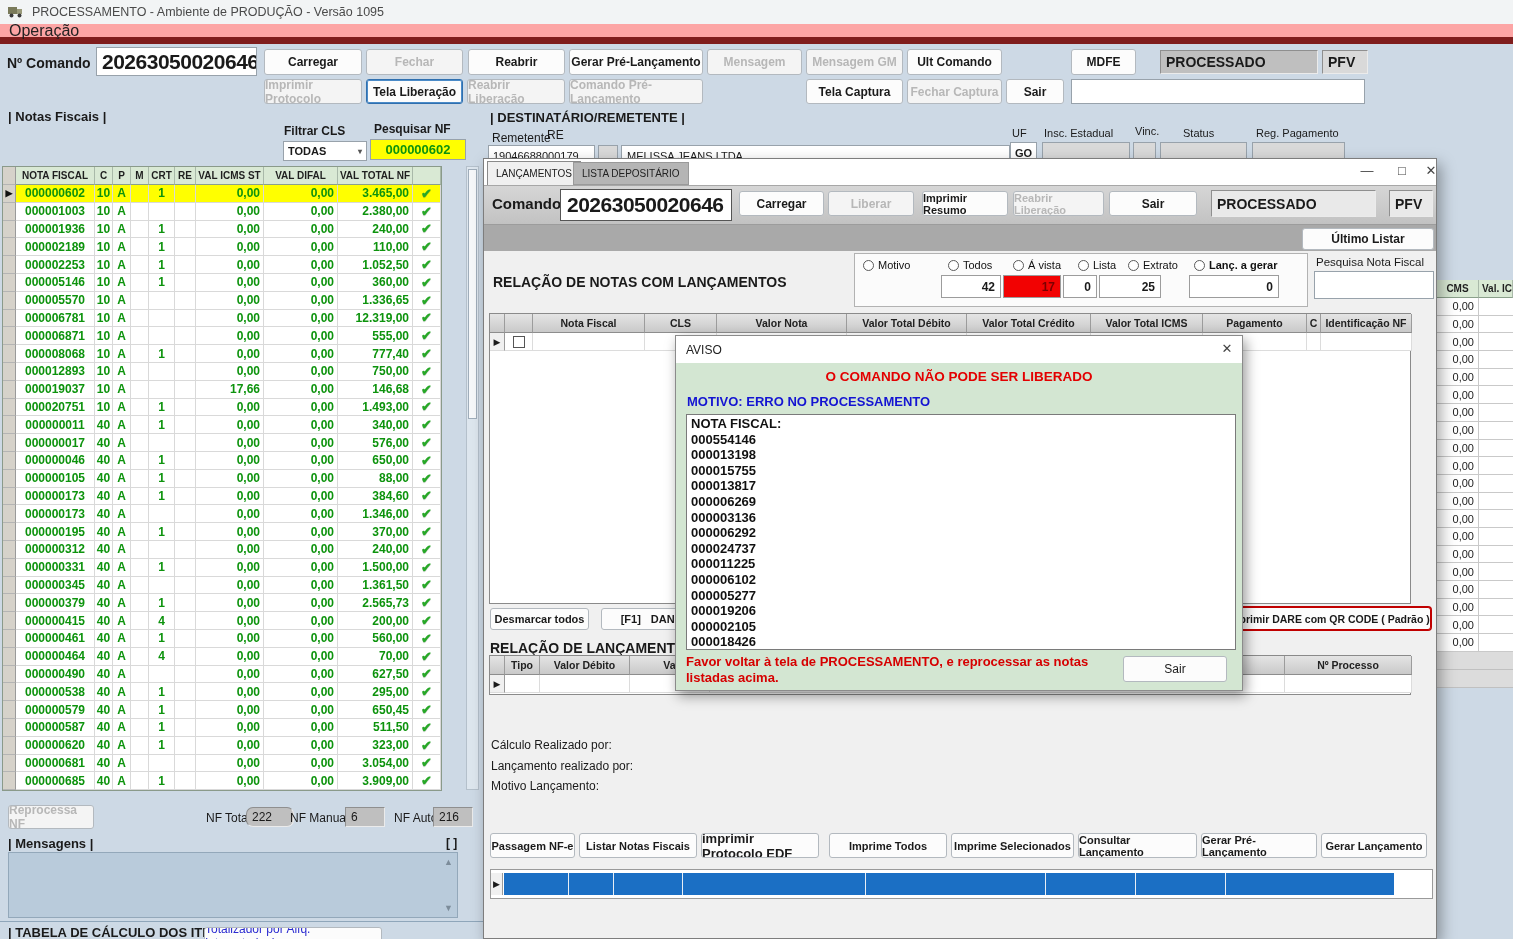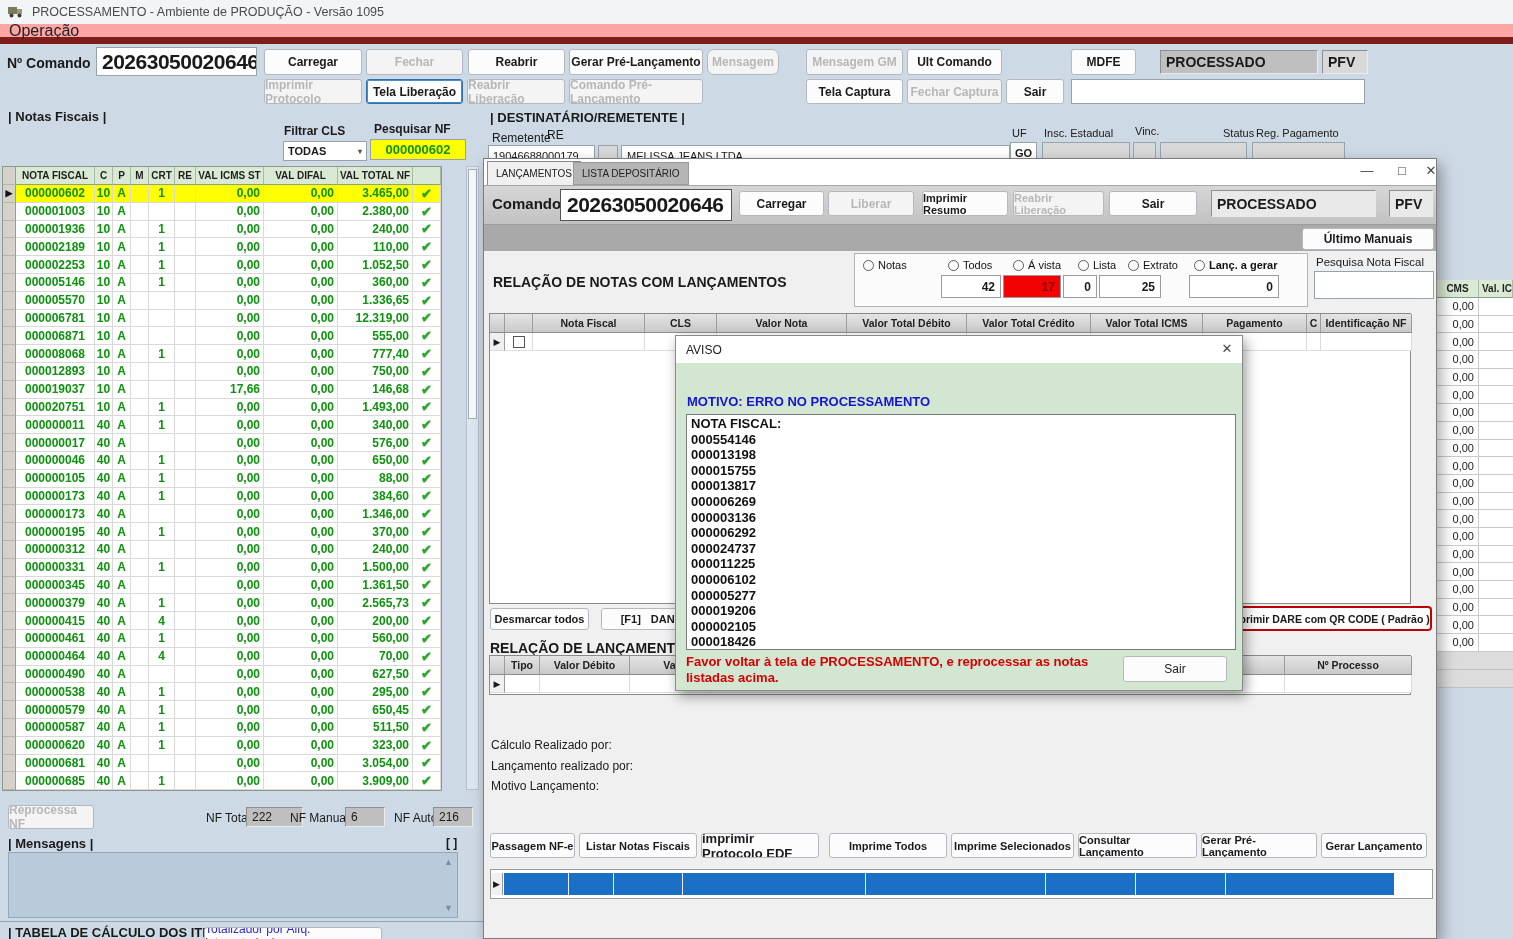--- a/index.html
+++ b/index.html
@@ -105,21 +105,21 @@
     <span>Operação</span>
   </div>
 
   <div class="abs glabel b" style="left:7px;top:55px;font-size:14px;">Nº Comando</div>
   <div class="wfield" style="left:96px;top:47px;width:161px;height:29px;display:flex;align-items:center;padding-left:5px;font-size:21px;font-weight:bold;letter-spacing:-0.5px;">20263050020646</div>
 
   <div class="btn" style="left:264px;top:49px;width:98px;height:26px;">Carregar</div>
   <div class="btn dis" style="left:366px;top:49px;width:97px;height:26px;">Fechar</div>
   <div class="btn" style="left:468px;top:49px;width:97px;height:26px;">Reabrir</div>
   <div class="btn" style="left:569px;top:49px;width:134px;height:26px;">Gerar Pré-Lançamento</div>
-  <div class="btn dis" style="left:707px;top:49px;width:72px;height:26px;border-radius:7px;">Mensagem</div>
+  <div class="btn dis" style="left:707px;top:49px;width:95px;height:26px;">Mensagem</div>
   <div class="btn dis" style="left:806px;top:49px;width:97px;height:26px;">Mensagem GM</div>
   <div class="btn" style="left:907px;top:49px;width:95px;height:26px;">Ult Comando</div>
   <div class="btn" style="left:1071px;top:49px;width:65px;height:26px;">MDFE</div>
   <div class="inset" style="left:1160px;top:50px;width:158px;height:24px;font-size:14px;">PROCESSADO</div>
   <div class="inset" style="left:1322px;top:50px;width:46px;height:24px;font-size:14px;background:#d9d9d9;">PFV</div>
 
   <div class="btn dis" style="left:264px;top:79px;width:98px;height:25px;">Imprimir Protocolo</div>
   <div class="btn foc" style="left:366px;top:79px;width:97px;height:25px;">Tela Liberação</div>
   <div class="btn dis" style="left:467px;top:79px;width:98px;height:25px;">Reabrir Liberação</div>
   <div class="btn dis" style="left:569px;top:79px;width:134px;height:25px;">Comando Pré-Lançamento</div>
@@ -595,21 +595,21 @@
           <div class="c chk">✔</div>
         </div>
       </div>
   </div>
   <div class="sbtrack" style="left:466px;top:166px;width:13px;height:624px;">
     <div class="sbthumb" style="left:1px;top:2px;width:9px;height:250px;"></div>
   </div>
 
   <div class="btn dis" style="left:8px;top:805px;width:86px;height:24px;">Reprocessa NF</div>
   <div class="abs glabel" style="left:206px;top:811px;">NF Total</div>
-  <div class="inset" style="left:246px;top:807px;width:57px;height:20px;font-size:12px;font-weight:normal;">222</div>
+  <div class="inset" style="left:246px;top:807px;width:48px;height:20px;font-size:12px;font-weight:normal;border-radius:7px;">222</div>
   <div class="abs glabel" style="left:290px;top:811px;">NF Manuais</div>
   <div class="inset" style="left:345px;top:807px;width:40px;height:20px;font-size:12px;font-weight:normal;">6</div>
   <div class="abs glabel" style="left:394px;top:811px;">NF Auto.</div>
   <div class="inset" style="left:433px;top:807px;width:40px;height:20px;font-size:12px;font-weight:normal;">216</div>
 
   <div class="abs glabel b" style="left:8px;top:836px;font-size:13px;">| Mensagens |</div>
   <div class="abs glabel b" style="left:446px;top:836px;">[ ]</div>
   <div class="abs msgbox">
     <span class="sarrow" style="right:4px;top:4px;">▲</span>
     <span class="sarrow" style="right:4px;bottom:4px;">▼</span>
@@ -621,21 +621,21 @@
 
   <div class="abs glabel b" style="left:490px;top:110px;font-size:13px;">| DESTINATÁRIO/REMETENTE |</div>
   <div class="abs glabel" style="left:492px;top:131px;">Remetente</div>
   <div class="abs glabel" style="left:547px;top:128px;">RE</div>
   <div class="wfield" style="left:488px;top:145px;width:107px;height:22px;display:flex;align-items:center;padding-left:4px;font-size:11px;">19046688000179</div>
   <div class="wfield" style="left:598px;top:145px;width:20px;height:22px;background:#d9d9d9;"></div>
   <div class="wfield" style="left:621px;top:145px;width:389px;height:22px;display:flex;align-items:center;padding-left:5px;font-size:11px;">MELISSA JEANS LTDA</div>
   <div class="abs glabel" style="left:1012px;top:127px;font-size:11px;">UF</div>
   <div class="abs glabel" style="left:1044px;top:127px;font-size:11px;">Insc. Estadual</div>
   <div class="abs glabel" style="left:1135px;top:125px;font-size:11px;">Vinc.</div>
-  <div class="abs glabel" style="left:1183px;top:127px;font-size:11px;margin-left:40px;">Status</div>
+  <div class="abs glabel" style="left:1183px;top:127px;font-size:11px;">Status</div>
   <div class="abs glabel" style="left:1256px;top:127px;font-size:11px;">Reg. Pagamento</div>
   <div class="wfield" style="left:1010px;top:142px;width:27px;height:22px;display:flex;align-items:center;padding-left:4px;font-size:11px;font-weight:bold;">GO</div>
   <div class="wfield" style="left:1042px;top:142px;width:88px;height:22px;background:#d9d9d9;"></div>
   <div class="wfield" style="left:1133px;top:142px;width:23px;height:22px;background:#d9d9d9;"></div>
   <div class="wfield" style="left:1160px;top:142px;width:87px;height:22px;background:#d9d9d9;"></div>
   <div class="wfield" style="left:1252px;top:142px;width:93px;height:22px;background:#d9d9d9;"></div>
 
   <div class="abs" style="left:1437px;top:280px;width:76px;">
     <div style="display:grid;grid-template-columns:42px 34px;height:18px;">
       <div class="c hc" style="font-size:10px;">CMS</div>
@@ -748,21 +748,21 @@
     <div class="btn dis" style="left:344px;top:32px;width:86px;height:25px;">Liberar</div>
     <div class="btn" style="left:438px;top:32px;width:86px;height:25px;font-size:11px;">Imprimir Resumo</div>
     <div class="btn dis" style="left:529px;top:32px;width:91px;height:25px;font-size:11px;">Reabrir Liberação</div>
     <div class="btn" style="left:625px;top:32px;width:88px;height:25px;">Sair</div>
     <div class="inset" style="left:727px;top:31px;width:165px;height:27px;font-size:14px;background:#e9e9e9;">PROCESSADO</div>
     <div class="inset" style="left:905px;top:31px;width:44px;height:27px;font-size:14px;background:#e9e9e9;">PFV</div>
 
     <div class="abs tabstrip"></div>
     <div class="tab active" style="left:3px;">LANÇAMENTOS</div>
     <div class="tab idle" style="left:89px;">LISTA DEPOSITÁRIO</div>
-    <div class="btn" style="left:818px;top:69px;width:132px;height:22px;">Último Manuais</div>
+    <div class="btn" style="left:818px;top:69px;width:132px;height:22px;">Último Listar</div>
 
     <div class="abs" style="left:370px;top:94px;width:454px;height:54px;background:#fbfbfb;border:1px solid #b2b2b2;"></div>
     <div id="radio-layer"></div>
     <div id="count-layer"></div>
     <div class="abs glabel" style="left:832px;top:97px;font-size:11.5px;">Pesquisa Nota Fiscal</div>
     <div class="wfield" style="left:830px;top:112px;width:120px;height:28px;"></div>
 
     <div class="abs glabel b" style="left:9px;top:115px;font-size:14px;">RELAÇÃO DE NOTAS COM LANÇAMENTOS</div>
 
     <div class="abs" style="left:5px;top:154px;width:922px;height:291px;background:#fff;border:1px solid #8a8a8a;">
@@ -846,21 +846,21 @@
           <div class="vsep" style="left: 109px; top: 0px; height: 22px;"></div>
           <div class="vsep" style="left: 178px; top: 0px; height: 22px;"></div>
           <div class="vsep" style="left: 361px; top: 0px; height: 22px;"></div>
           <div class="vsep" style="left: 541px; top: 0px; height: 22px;"></div>
           <div class="vsep" style="left: 631px; top: 0px; height: 22px;"></div>
           <div class="vsep" style="left: 721px; top: 0px; height: 22px;"></div>
         </div>
     </div>
   <div class="ritem" style="left: 379px;">
         <div class="radio"></div>
-        <div class="" style="display: inline;">Notas</div>
+        <div class="" style="display: inline;">Motivo</div>
       </div>
       <div class="ritem" style="left: 464px;">
         <div class="radio"></div>
         <div class="" style="display: inline;">Todos</div>
       </div>
       <div class="ritem" style="left: 529px;">
         <div class="radio"></div>
         <div class="" style="display: inline;">Á vista</div>
       </div>
       <div class="ritem" style="left: 594px;">
@@ -880,20 +880,21 @@
       <div class="cnt" style="left: 579px; width: 34px;">0</div>
       <div class="cnt" style="left: 615px; width: 62px;">25</div>
       <div class="cnt" style="left: 705px; width: 90px;">0</div>
     </div>
 
   <div class="abs aviso">
     <div class="abs avtitle">
       <span>AVISO</span>
     </div>
     <span class="wctl" style="left:540px;top:5px;">✕</span>
+    <div class="abs" style="left:0;top:33px;width:566px;text-align:center;font-size:13.5px;font-weight:bold;color:#e30000;">O COMANDO NÃO PODE SER LIBERADO</div>
     <div class="abs" style="left:11px;top:58px;font-size:13px;font-weight:bold;color:#1414d2;">MOTIVO: ERRO NO PROCESSAMENTO</div>
     <div class="abs avlist" id="aviso-list">
         <div class="avline">NOTA FISCAL:</div>
         <div class="avline">000554146</div>
         <div class="avline">000013198</div>
         <div class="avline">000015755</div>
         <div class="avline">000013817</div>
         <div class="avline">000006269</div>
         <div class="avline">000003136</div>
         <div class="avline">000006292</div>

